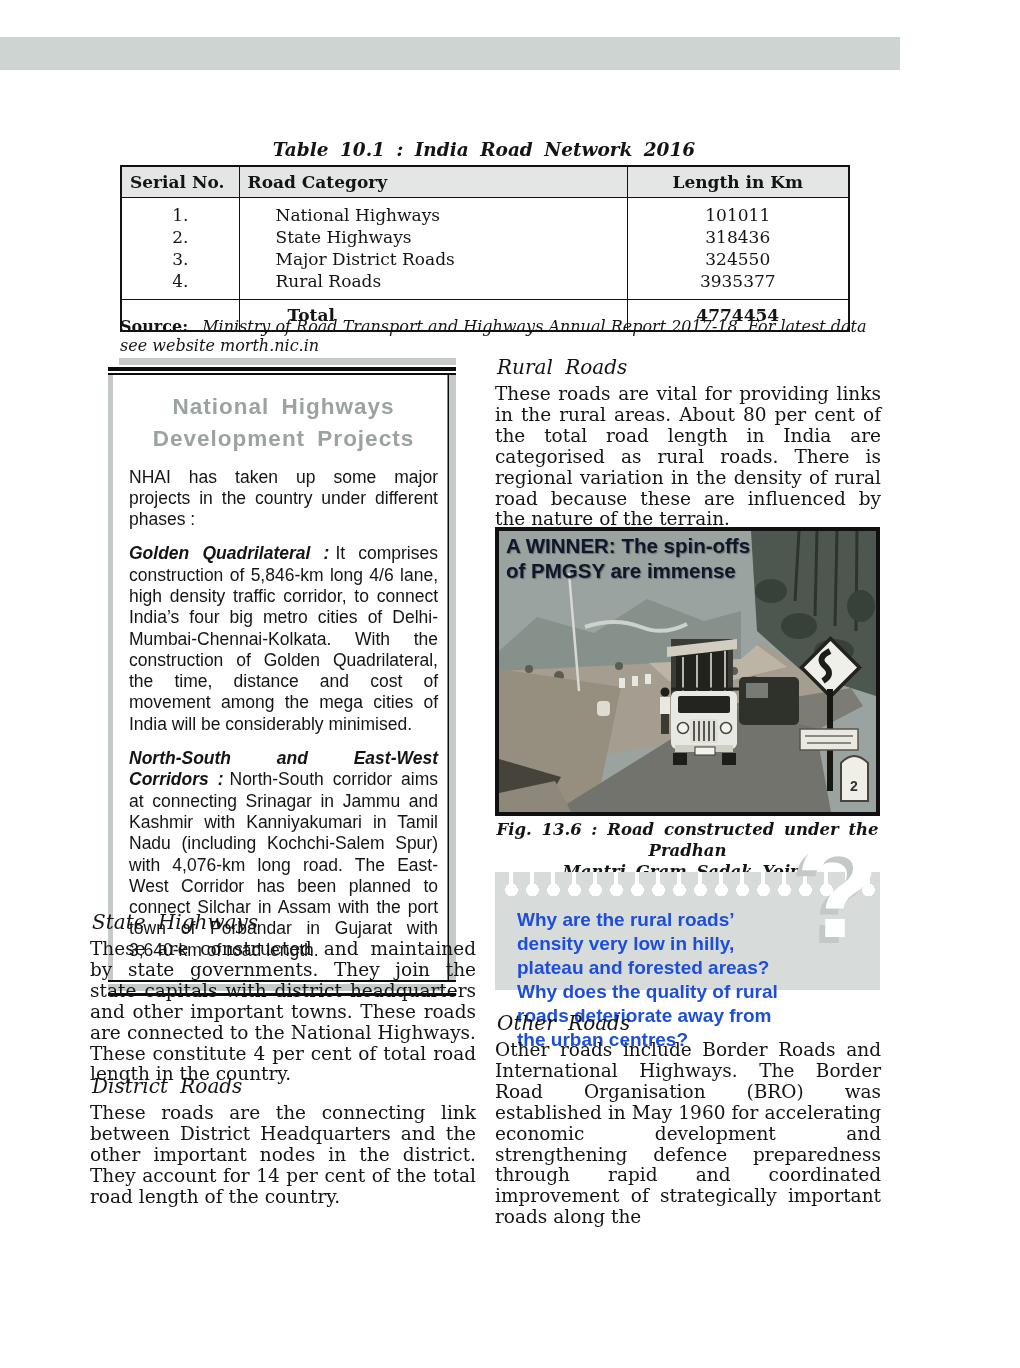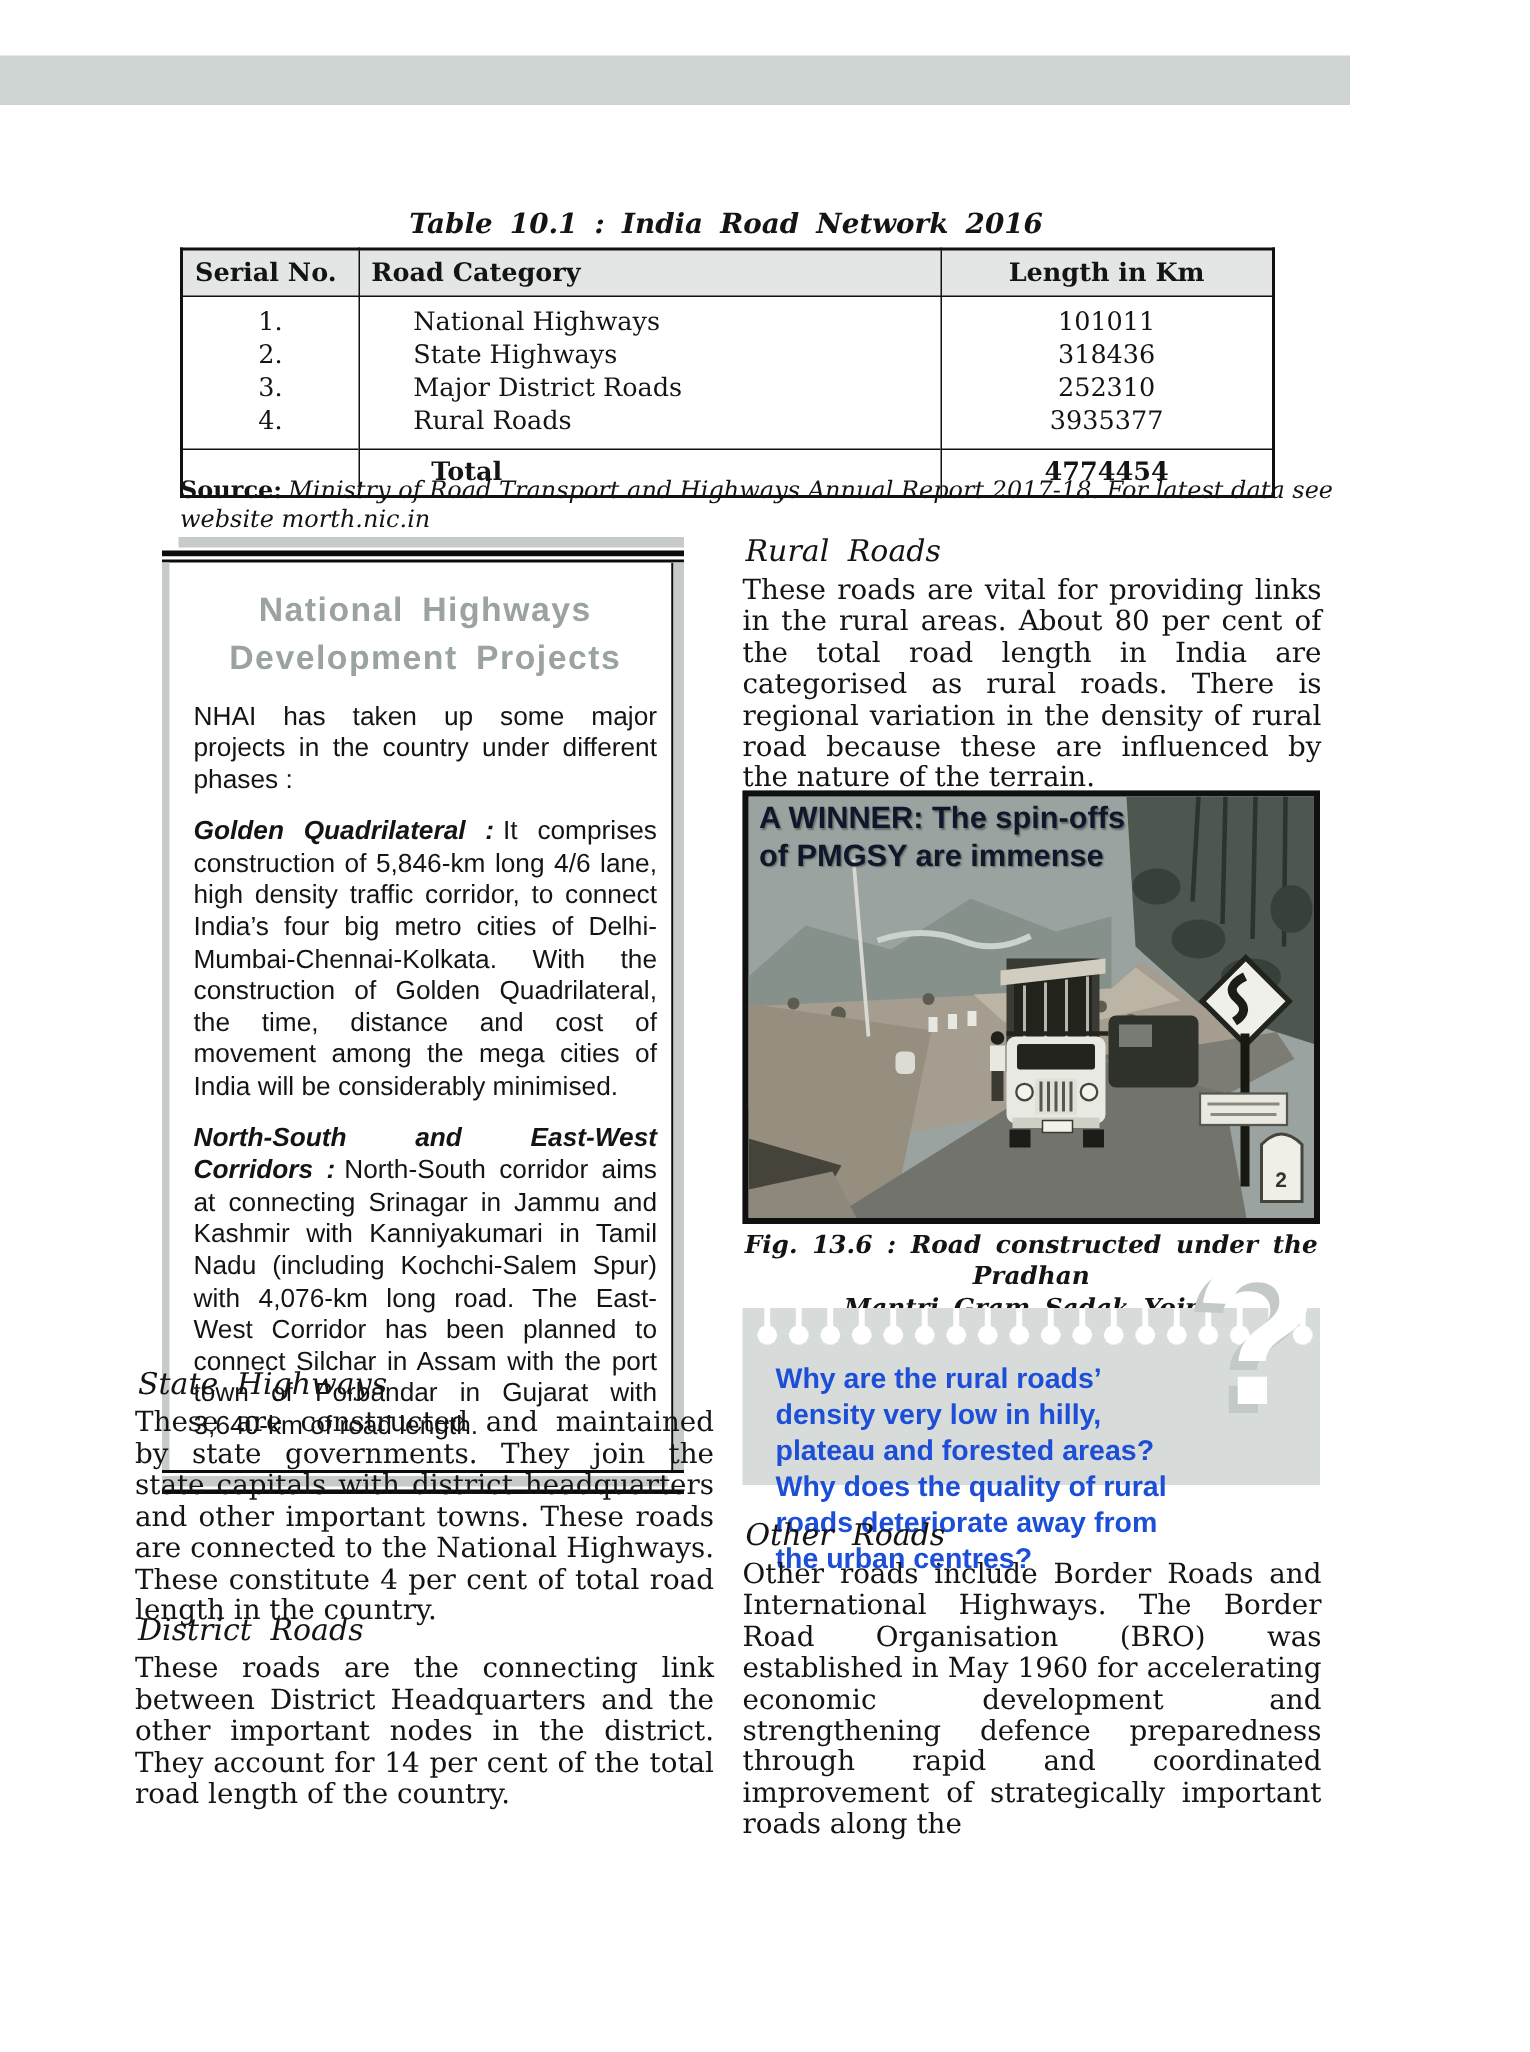--- a/index.html
+++ b/index.html
@@ -20,21 +20,21 @@
   table.road-table th.len, table.road-table td.len { text-align:center; }
   table.road-table td { border-left:1.5px solid #111; border-right:1.5px solid #111; padding:1px 8px; }
   table.road-table td.serial { text-align:center; }
   table.road-table td.cat { padding-left:36px; }
   table.road-table tr.first td { padding-top:7px; }
   table.road-table tr.last td { padding-bottom:8px; }
   table.road-table tr.total td { border-top:1.5px solid #111; font-weight:bold; padding:5px 8px; }
   table.road-table tr.total td.cat { padding-left:48px; }
 
   .source-line { position:absolute; left:120px; top:317px; width:775px; font-size:16px; font-style:italic; }
-  .source-line .src-label { font-weight:bold; font-style:normal; margin-right:4px; }
+  .source-line .src-label { font-weight:bold; font-style:normal; margin-right:14px; }
 
   
   .sec-head { position:absolute; font-style:italic; font-size:20px; word-spacing:6px; }
   .para { position:absolute; width:386px; font-size:18.5px; line-height:20.9px; text-align:justify; }
 
   
   .nhdp { position:absolute; left:108px; top:358px; width:348px; }
   .nhdp .grey-top { height:7px; background:#c6cbc9; margin-left:11px; margin-bottom:2px; }
   .nhdp .rule-thick { height:3.5px; background:#0c0c0c; }
   .nhdp .rule-gap { height:2.5px; background:#fff; }
@@ -102,21 +102,21 @@
         <td class="len">101011</td>
       </tr>
       <tr>
         <td class="serial">2.</td>
         <td class="cat">State Highways</td>
         <td class="len">318436</td>
       </tr>
       <tr>
         <td class="serial">3.</td>
         <td class="cat">Major District Roads</td>
-        <td class="len">252310</td>
+        <td class="len">324550</td>
       </tr>
       <tr class="last">
         <td class="serial">4.</td>
         <td class="cat">Rural Roads</td>
         <td class="len">3935377</td>
       </tr>
       <tr class="total">
         <td></td>
         <td class="cat">Total</td>
         <td class="len">4774454</td>

